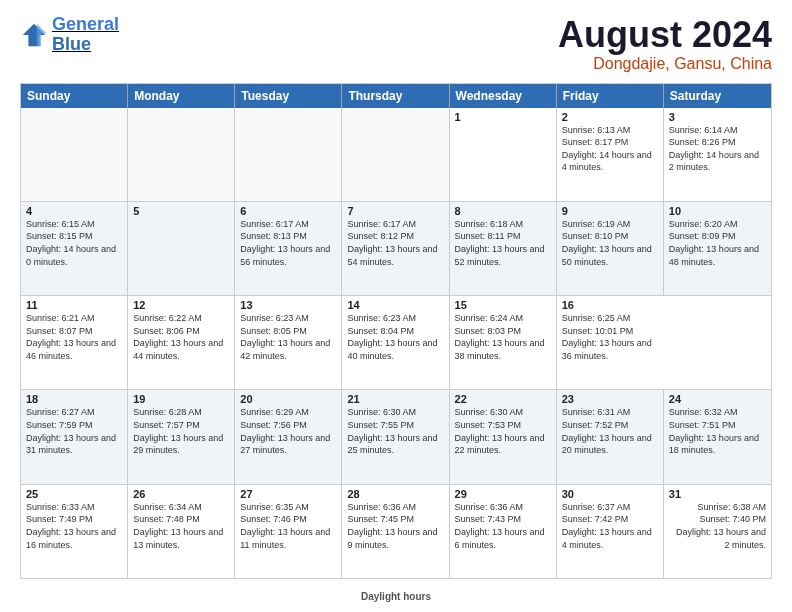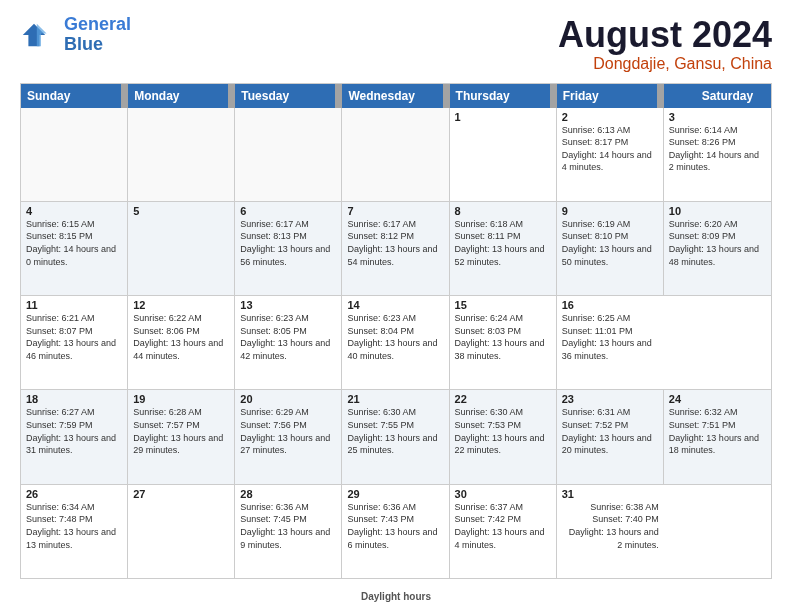--- a/index.html
+++ b/index.html
@@ -19,21 +19,22 @@
     }
     .header {
       display: flex;
       justify-content: space-between;
       align-items: flex-start;
       margin-bottom: 10px;
     }
     .logo {
       display: flex;
       align-items: center;
-      gap: 16px;
+      gap: 4px;
+      text-decoration: underline;
     }
     .logo-text {
       font-size: 18px;
       font-weight: bold;
       color: #1a1a2e;
       line-height: 1.1;
     }
     .logo-text span {
       color: #3a7bd5;
     }
@@ -64,23 +65,23 @@
       display: grid;
       grid-template-columns: repeat(7, 1fr);
       background: #2e6db4;
     }
     .cal-header-cell {
       color: #fff;
       font-weight: bold;
       font-size: 12px;
       padding: 5px 6px;
       text-align: left;
-      border-right: 7px solid #a3a3a3;
-    }
-    .cal-header-cell:last-child { border-right: none; margin-left: 32px; }
+      border-right: 1px solid #a3a3a3;
+    }
+    .cal-header-cell:last-child { border-right: none; }
     .cal-body {
       flex: 1;
       display: flex;
       flex-direction: column;
     }
     .cal-row {
       display: grid;
       grid-template-columns: repeat(7, 1fr);
       flex: 1;
       border-bottom: 1px solid #ccc;
@@ -138,22 +139,22 @@
       <div class="month-year">August 2024</div>
       <div class="location">Dongdajie, Gansu, China</div>
     </div>
   </div>
 
   <div class="calendar">
     <div class="cal-header-row">
     <div class="cal-header-cell">Sunday</div>
         <div class="cal-header-cell">Monday</div>
         <div class="cal-header-cell">Tuesday</div>
+        <div class="cal-header-cell">Thursday</div>
         <div class="cal-header-cell">Wednesday</div>
-        <div class="cal-header-cell">Thursday</div>
         <div class="cal-header-cell">Friday</div>
         <div class="cal-header-cell">Saturday</div>
       </div>
     <div class="cal-body">
     <div class="cal-row">
           <div class="cal-cell empty"></div>
           <div class="cal-cell empty"></div>
           <div class="cal-cell empty"></div>
           <div class="cal-cell empty"></div>
           <div class="cal-cell">
@@ -240,21 +241,21 @@
           </div>
           <div class="cal-cell">
             <span class="day-num">15</span>
             <div class="cell-text" style="white-space: pre-line;">Sunrise: 6:24 AM
 Sunset: 8:03 PM
 Daylight: 13 hours and 38 minutes.</div>
           </div>
           <div class="cal-cell">
             <span class="day-num">16</span>
             <div class="cell-text" style="white-space: pre-line;">Sunrise: 6:25 AM
-Sunset: 11:01 PM
+Sunset: 10:01 PM
 Daylight: 13 hours and 36 minutes.</div>
           </div>
         </div>
         <div class="cal-row">
           <div class="cal-cell alt-row">
             <span class="day-num">18</span>
             <div class="cell-text" style="white-space: pre-line;">Sunrise: 6:27 AM
 Sunset: 7:59 PM
 Daylight: 13 hours and 31 minutes.</div>
           </div>
@@ -290,27 +291,36 @@
           </div>
           <div class="cal-cell alt-row">
             <span class="day-num">24</span>
             <div class="cell-text" style="white-space: pre-line;">Sunrise: 6:32 AM
 Sunset: 7:51 PM
 Daylight: 13 hours and 18 minutes.</div>
           </div>
         </div>
         <div class="cal-row">
           <div class="cal-cell">
+            <span class="day-num">25</span>
+            <div class="cell-text" style="white-space: pre-line;">Sunrise: 6:33 AM
+Sunset: 7:49 PM
+Daylight: 13 hours and 16 minutes.</div>
+          </div>
+          <div class="cal-cell">
             <span class="day-num">26</span>
             <div class="cell-text" style="white-space: pre-line;">Sunrise: 6:34 AM
 Sunset: 7:48 PM
 Daylight: 13 hours and 13 minutes.</div>
           </div>
           <div class="cal-cell">
             <span class="day-num">27</span>
+            <div class="cell-text" style="white-space: pre-line;">Sunrise: 6:35 AM
+Sunset: 7:46 PM
+Daylight: 13 hours and 11 minutes.</div>
           </div>
           <div class="cal-cell">
             <span class="day-num">28</span>
             <div class="cell-text" style="white-space: pre-line;">Sunrise: 6:36 AM
 Sunset: 7:45 PM
 Daylight: 13 hours and 9 minutes.</div>
           </div>
           <div class="cal-cell">
             <span class="day-num">29</span>
             <div class="cell-text" style="white-space: pre-line;">Sunrise: 6:36 AM

